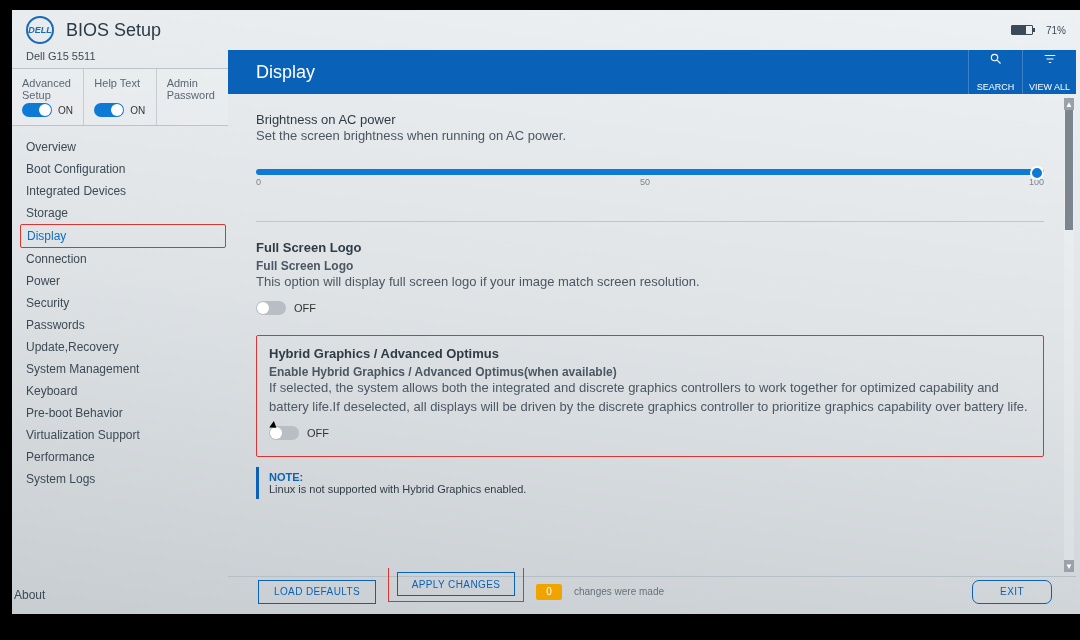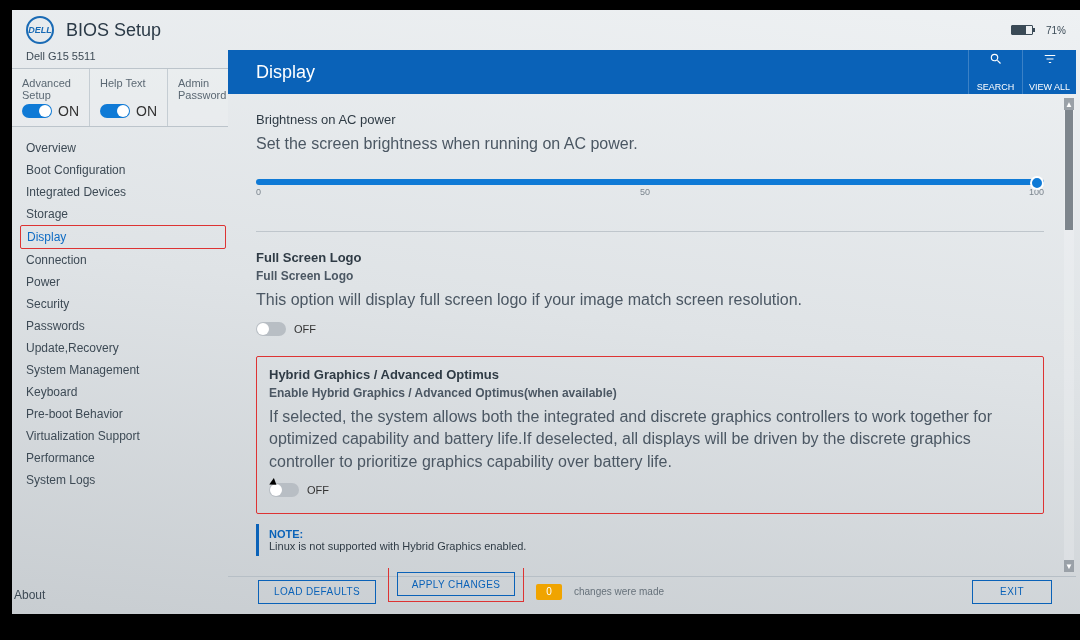--- a/index.html
+++ b/index.html
@@ -97,21 +97,21 @@
     padding: 8px 10px 6px;
     border-right: 1px solid #c5cdd3;
     font-size: 11px;
   }
   .toggle-cell:last-child { border-right: none; }
   .toggle-label { color: #5b6873; display: block; min-height: 26px; }
   .switch {
     display: inline-flex;
     align-items: center;
     gap: 6px;
-    font-size: 14px;
+    font-size: 10px;
     color: #333;
   }
   .switch-track {
     width: 30px; height: 14px;
     border-radius: 7px;
     background: #b8bec4;
     position: relative;
     cursor: pointer;
   }
   .switch-track.on { background: #0f7ad6; }
@@ -215,21 +215,21 @@
   .scroll-thumb {
     position: absolute;
     left: 1px; right: 1px;
     top: 12px;
     height: 120px;
     background: #7d858c;
   }
   .section { margin-top: 18px; }
   .section-title { font-size: 13px; font-weight: 400; }
   .section-sub { font-size: 12px; color: #4b5763; font-weight: 600; margin-top: 4px; }
-  .section-desc { font-size: 16px; color: #4b5763; margin-top: 6px; line-height: 1.4; }
+  .section-desc { font-size: 13px; color: #4b5763; line-height: 1.4; }
   .slider {
     position: relative;
     margin-top: 20px;
     height: 34px;
   }
   .slider-track {
     height: 6px;
     border-radius: 3px;
     background: linear-gradient(to right, #0f7ad6 0%, #0f7ad6 100%);
     position: relative;
@@ -297,21 +297,21 @@
     border: 1px solid #0a62b8;
     background: transparent;
     color: #0a62b8;
     font-size: 10px;
     letter-spacing: 0.4px;
     cursor: pointer;
     display: inline-flex;
     align-items: center;
     justify-content: center;
   }
-  .btn.exit { margin-left: auto; min-width: 80px; }
+  .btn.exit { margin-left: auto; min-width: 80px; border-radius: 7px; }
   .apply-redbox {
     border: 1px solid #d33;
     padding: 4px 8px 5px;
     border-top: none;
     margin-top: -13px;
   }
   .changes-badge {
     min-width: 26px;
     height: 16px;
     background: #f0a400;

